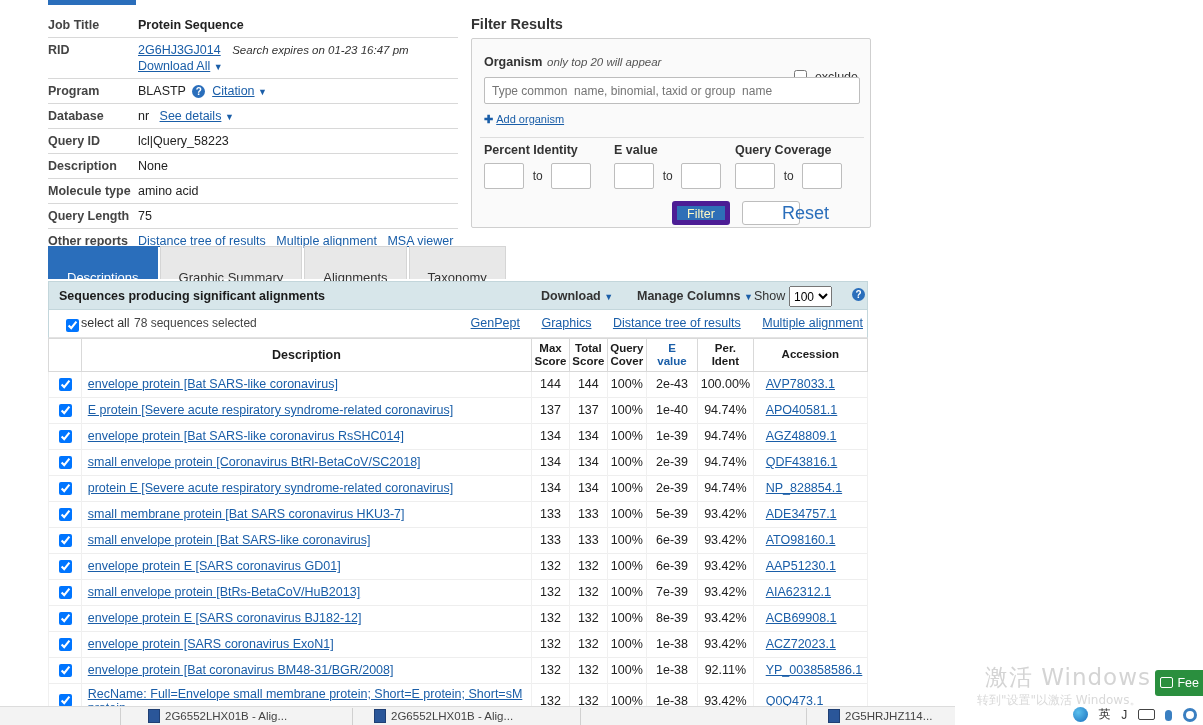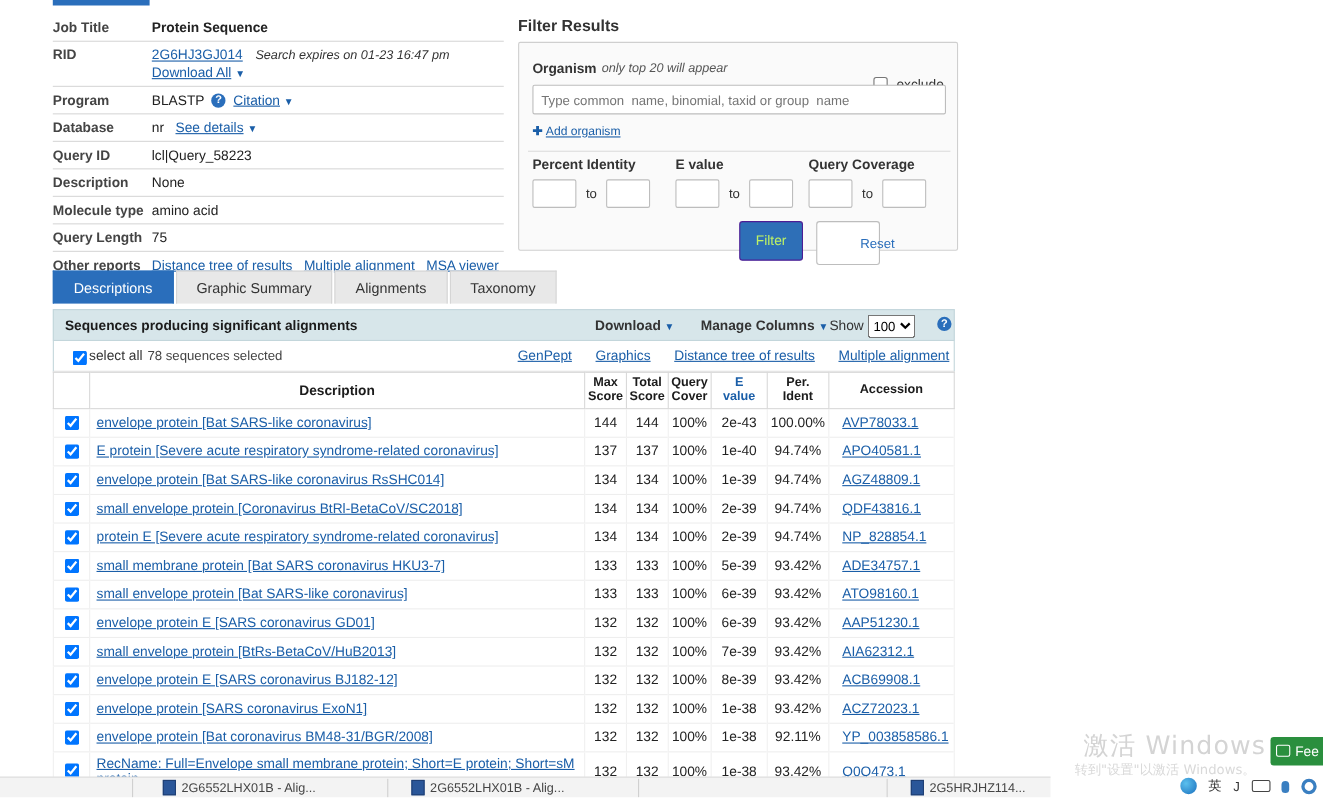--- a/index.html
+++ b/index.html
@@ -56,34 +56,34 @@
     border-radius: 2px;
   }
   .add-org { position: absolute; left: 12px; top: 74px; font-size: 11px; }
   .add-org .plus { color: #1a5ea8; font-weight: bold; margin-right: 3px; }
   .sep { position: absolute; left: 8px; top: 98px; width: 384px; border-top: 1px solid #ddd; }
   .f-col { position: absolute; top: 104px; }
   .f-col .hd { font-weight: bold; font-size: 12.5px; color: #333; margin-bottom: 6px; }
   .f-in { width: 40px; height: 26px; border: 1px solid #bdbdbd; background: #fff; border-radius: 2px; vertical-align: middle;}
   .f-to { display: inline-block; margin: 0 5px; font-size: 12px; color: #333; vertical-align: middle;}
   .btn-blue {
-    position: absolute; left: 200px; top: 162px; width: 58px; height: 36px;
-    background: #2e6fb7; color: #bef264; border: 1px solid #4c1d95; border-radius: 3px;
+    position: absolute; left: 200px; top: 162px; width: 58px; height: 24px;
+    background: #2e6fb7; color: #fef9c3; border: 5px solid #4c1d95; border-radius: 3px;
     font-size: 12.5px; cursor: pointer;
   }
   .btn-white {
-    position: absolute; left: 270px; top: 162px; width: 58px; height: 40px;
+    position: absolute; left: 270px; top: 162px; width: 58px; height: 24px;
     background: #fff; color: #2a6ebb; border: 1px solid #bdbdbd; border-radius: 3px;
-    font-size: 12px; cursor: pointer; padding-left: 39px;
+    font-size: 18px; cursor: pointer; padding-left: 39px;
   }
 
   
   .tabs { position: absolute; left: 48px; top: 246px; width: 820px; height: 30px; }
   .tab {
-    float: left; height: 30px; line-height: 30px; padding: 0 18px; font-size: 13px;
+    float: left; height: 30px; line-height: 30px; padding: 16px 18px; font-size: 13px;
     color: #333; cursor: pointer; background: #e8e8e8; border: 1px solid #d5d5d5;
     border-bottom: none; margin-right: 2px;
   }
   .tab.active { background: #2a6ebb; color: #fff; border-color: #2a6ebb; font-weight: normal; }
 
   
   .res-head {
     position: absolute; left: 48px; top: 281px; width: 820px; height: 29px;
     background: #d7e6ea; border: 1px solid #c3d6db;
   }

